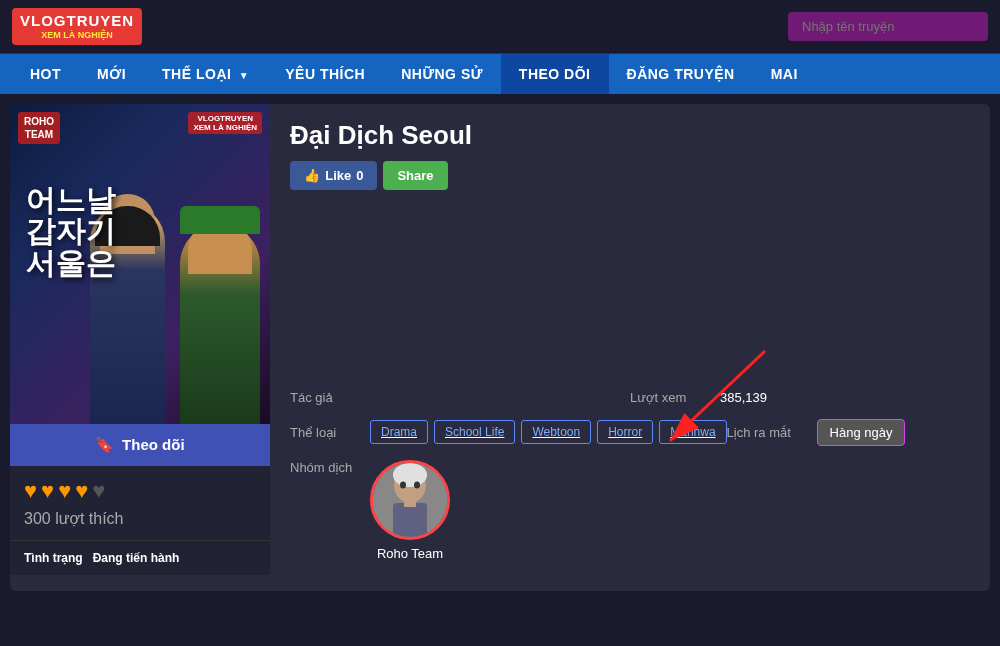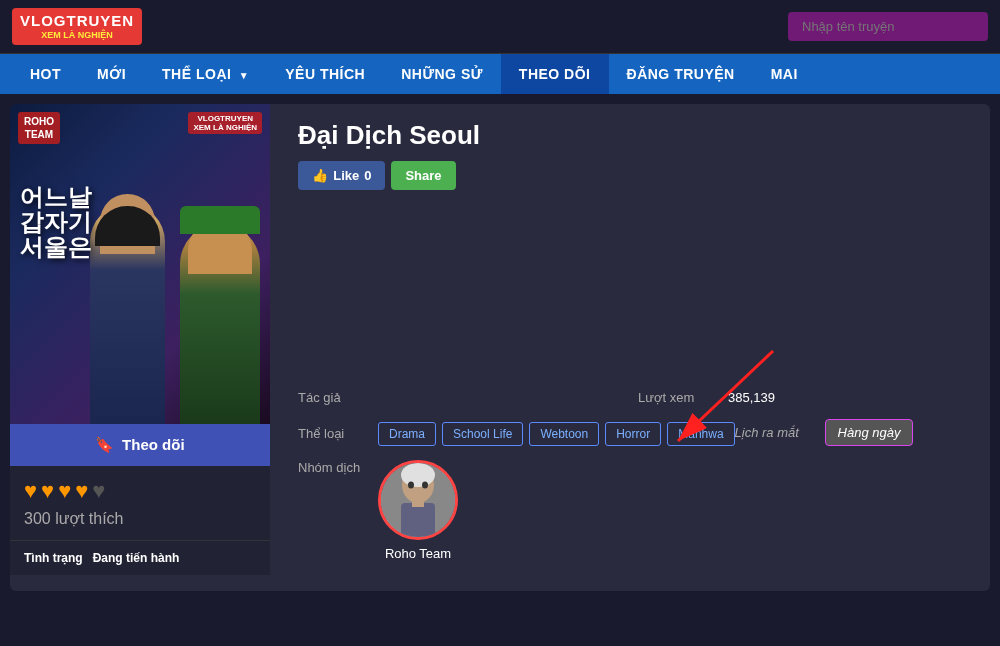--- a/index.html
+++ b/index.html
@@ -69,21 +69,21 @@
     .nav-item.active { background: #0d47a1; }
     .nav-item .arrow { font-size: 10px; margin-left: 3px; }
 
     
     .main-content {
       background: #2a2a3e;
       margin: 10px;
       border-radius: 6px;
       padding: 0;
       display: flex;
-      gap: 8px;
+      gap: 0;
     }
 
     
     .left-panel {
       width: 260px;
       flex-shrink: 0;
     }
     .manga-cover {
       width: 260px;
       height: 320px;
@@ -246,20 +246,21 @@
     .info-right-value {
       color: #fff;
       font-size: 13px;
     }
 
     
     .genre-tags {
       display: flex;
       flex-wrap: wrap;
       gap: 6px;
+      text-decoration: underline;
     }
     .genre-tag {
       background: transparent;
       border: 1px solid #5a8aff;
       color: #7ab0ff;
       padding: 4px 10px;
       border-radius: 3px;
       font-size: 12px;
       cursor: pointer;
     }
@@ -302,21 +303,21 @@
       background: #555;
       color: #fff;
       border: 1px solid #d946ef;
       padding: 5px 12px;
       border-radius: 4px;
       font-size: 13px;
     }
 
     .full-info-row {
       display: flex;
-      align-items: flex-end;
+      align-items: center;
       margin-bottom: 14px;
     }
     .left-col {
       display: flex;
       align-items: flex-start;
       min-width: 340px;
     }
     .right-col {
       display: flex;
       align-items: flex-start;
@@ -356,21 +357,21 @@
     <div class="manga-cover">
       <div class="cover-overlay"></div>
       <div class="cover-roho-badge">
         <div>ROHO</div>
         <div>TEAM</div>
       </div>
       <div class="cover-vlog-badge">
         VLOGTRUYEN<br>XEM LÀ NGHIỆN
       </div>
 
-      <div style="position:absolute; left:10px; top:80px; font-size:24px; font-weight:900; color:#fff; line-height:1.05; text-shadow:2px 2px 6px rgba(0,0,0,0.9); z-index:2;">
+      <div style="position:absolute; left:16px; top:80px; font-size:30px; font-weight:900; color:#fff; line-height:1.05; text-shadow:2px 2px 6px rgba(0,0,0,0.9); z-index:2;">
         어느날<br>갑자기<br>서울은
       </div>
 
       <div style="position:absolute; bottom:0; right:0; width:200px; height:260px;">
 
         <div style="position:absolute; bottom:0; left:20px; width:75px; height:220px; background:linear-gradient(180deg,#e8c090 0%,#c8a060 8%,#2a3560 30%,#1a2550 100%); border-radius:38px 38px 0 0;">
           <div style="position:absolute;top:-10px;left:10px;width:55px;height:60px;background:#c09060;border-radius:30px 30px 0 0;"></div>
           <div style="position:absolute;top:2px;left:5px;width:65px;height:40px;background:#1a1a1a;border-radius:32px 32px 0 0;"></div>
         </div>
 
@@ -434,21 +435,21 @@
         <div class="left-col" style="align-items:center;">
           <span class="info-label">Thể loại</span>
           <div class="genre-tags">
             <span class="genre-tag">Drama</span>
             <span class="genre-tag">School Life</span>
             <span class="genre-tag">Webtoon</span>
             <span class="genre-tag">Horror</span>
             <span class="genre-tag">Manhwa</span>
           </div>
         </div>
-        <div class="right-col" style="align-items:center;font-style:italic;">
+        <div class="right-col" style="align-items:center;">
           <span class="info-right-label">Lịch ra mắt</span>
           <span class="schedule-badge">Hàng ngày</span>
         </div>
       </div>
 
       <div class="full-info-row">
         <div class="left-col" style="align-items:flex-start;">
           <span class="info-label">Nhóm dịch</span>
           <div class="translator-group">
             <div class="translator-avatar">

